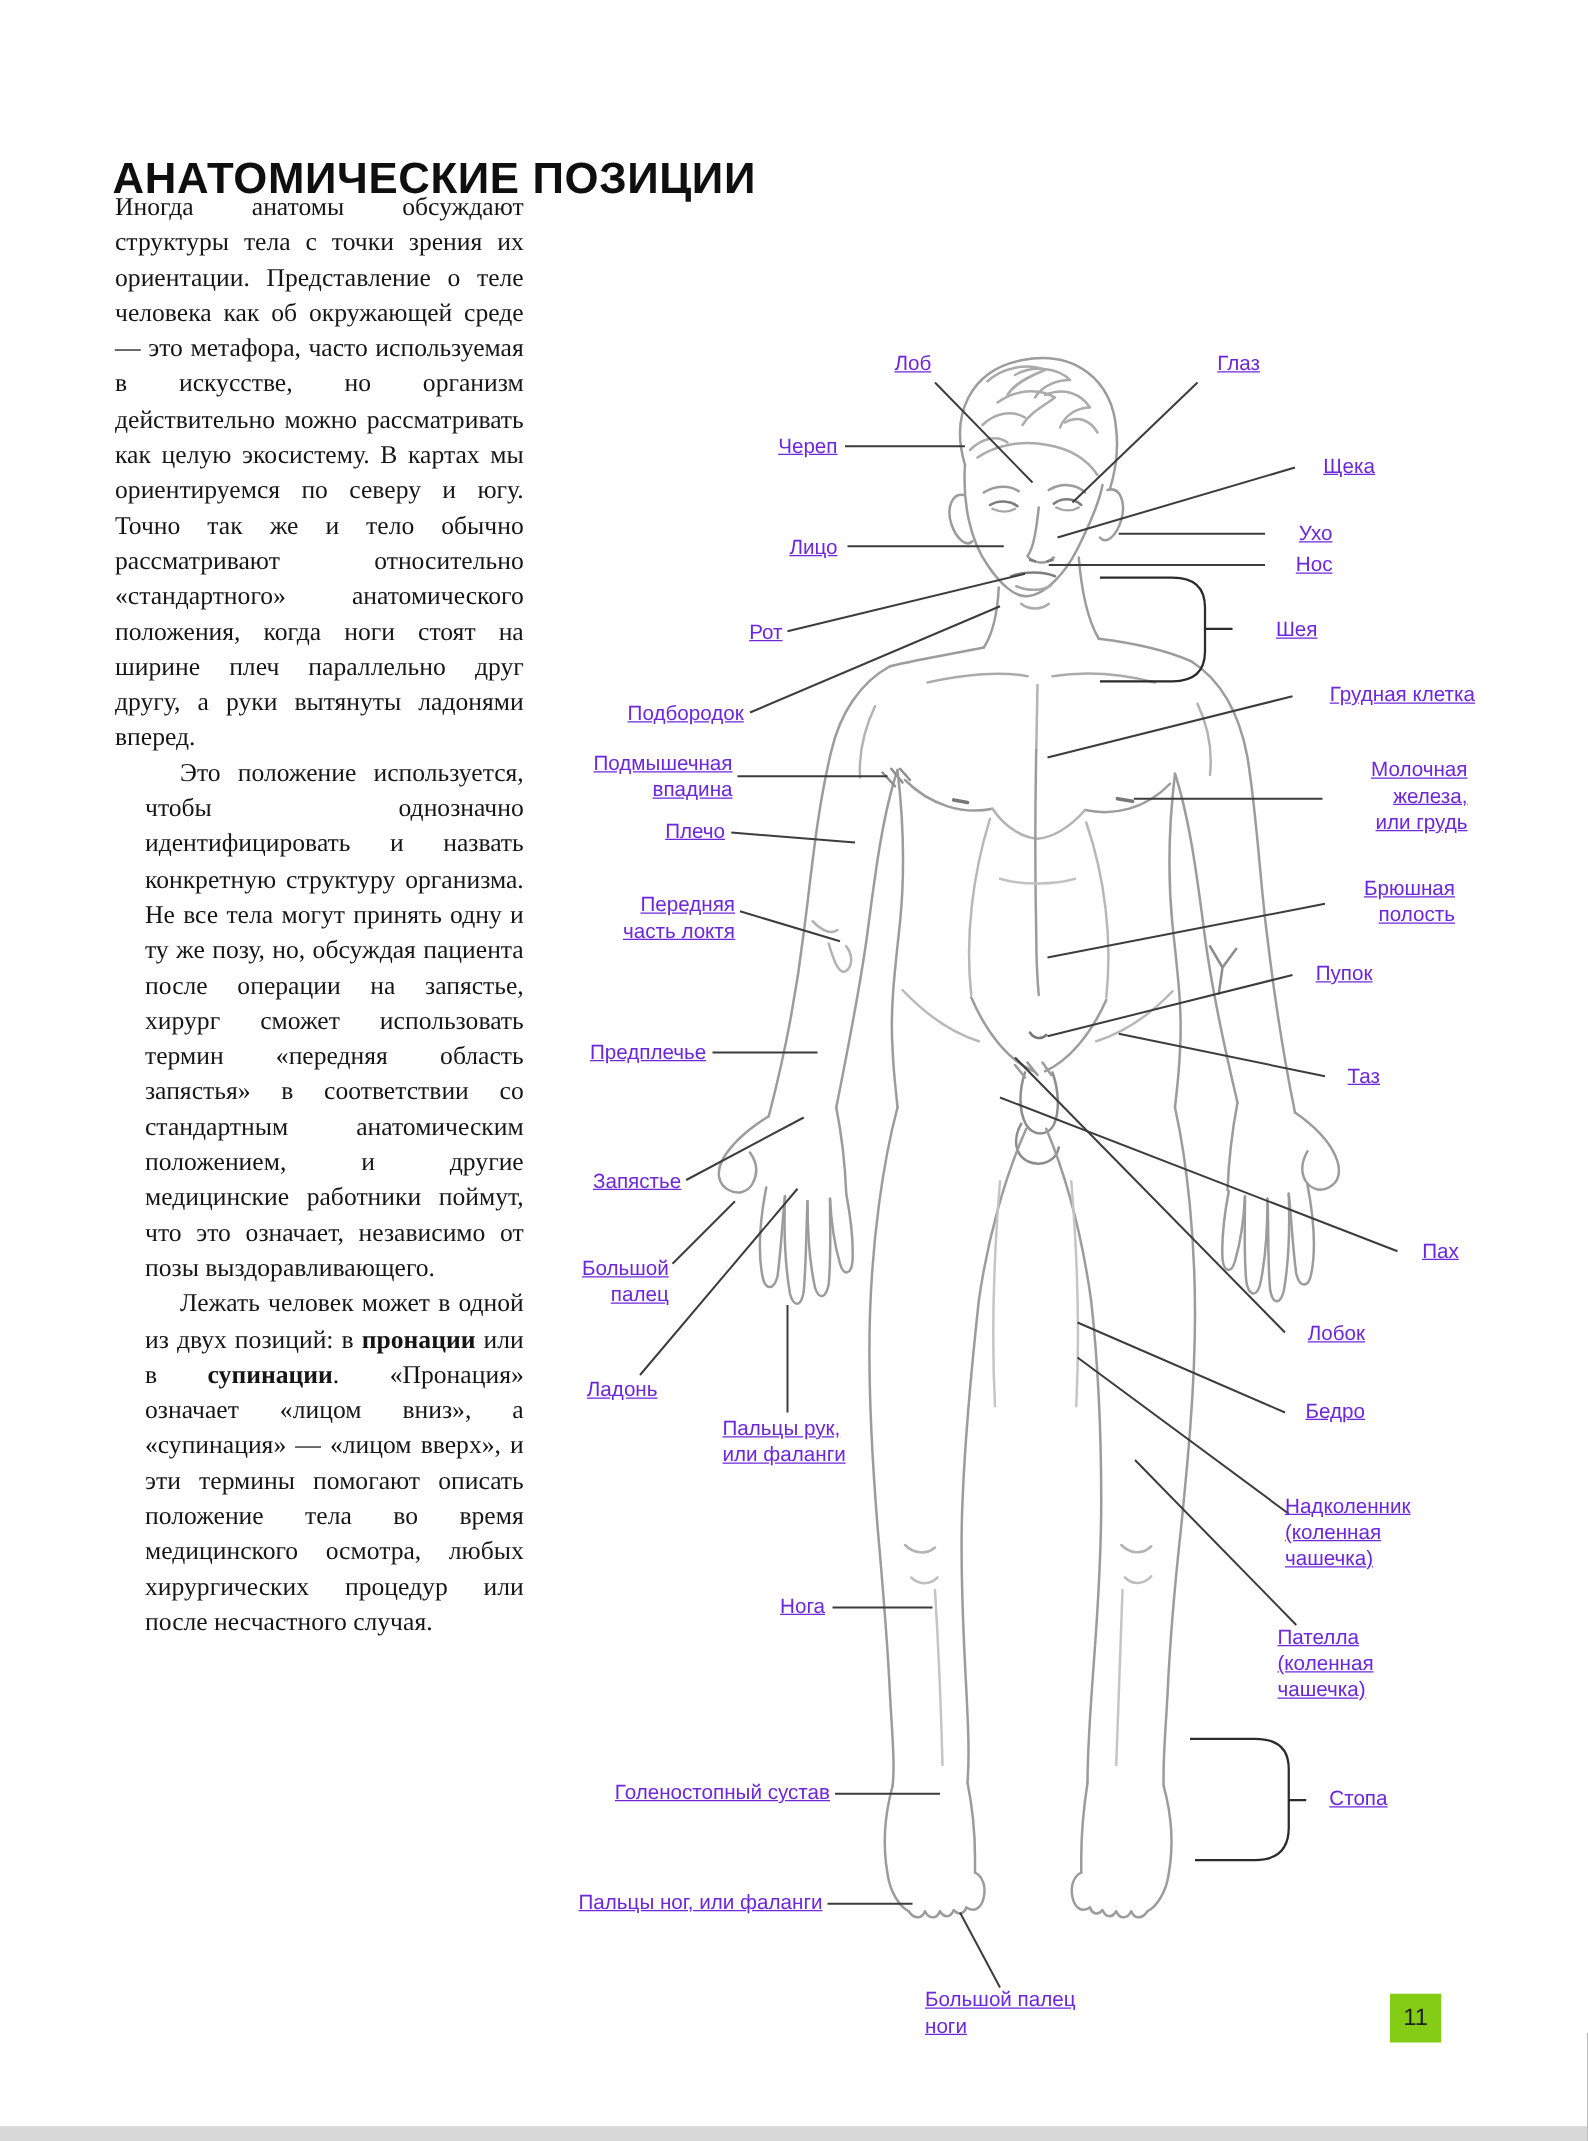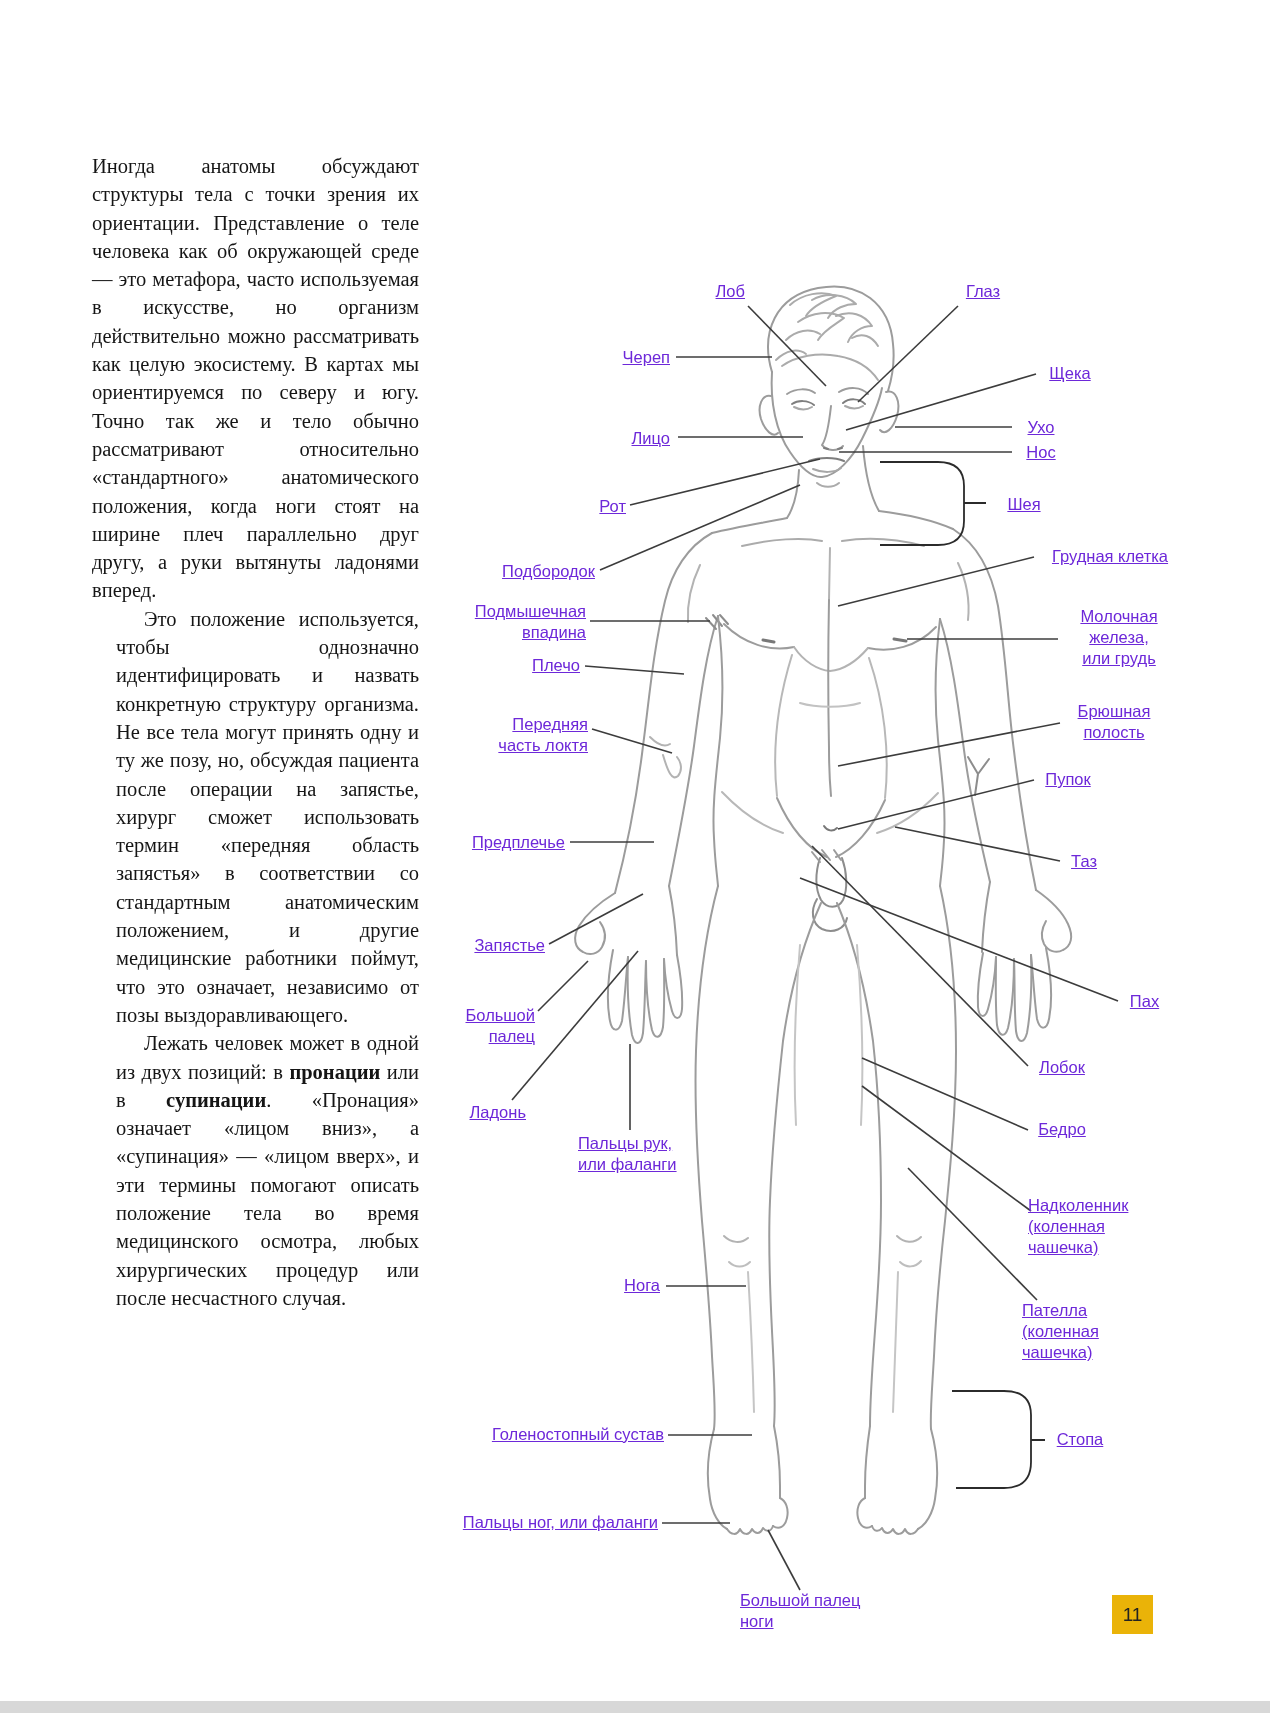--- a/index.html
+++ b/index.html
@@ -3,30 +3,31 @@
 <meta charset="utf-8">
 <style>
   html,body{margin:0;padding:0;background:#888;}
   #page{position:relative;width:1270px;height:1713px;background:#ffffff;overflow:hidden;margin:0 auto;}
   #main-title{position:absolute;left:90px;top:101px;font:800 35px/1.1 "Liberation Sans",sans-serif;letter-spacing:.5px;color:#0f0f0f;white-space:nowrap;}
   #text-col{position:absolute;left:92px;top:152px;width:327px;font:20.5px/28.3px "Liberation Serif",serif;color:#151515;text-align:justify;}
   #text-col p{margin:0;padding:0;}
   #text-col p.indent{text-indent:28px;margin-left:24px;}
   #diagram-title{position:absolute;left:683px;top:200px;width:300px;text-align:center;font:bold 26px/30px "Liberation Sans",sans-serif;color:#0f0f0f;}
   .dlabel{position:absolute;font:16.5px/21px "Liberation Sans",sans-serif;color:#6d28d9;white-space:pre-line;text-decoration:underline;}
-  .ra{text-align:right;} .la{text-align:center;} .ca{text-align:left;}
+  .ra{text-align:right;} .la{text-align:right;} .ca{text-align:left;}
   #fig-svg{position:absolute;left:0;top:0;}
-  #page-num{position:absolute;left:1112px;top:1595px;width:41px;height:39px;background:#eab308;text-align:center;font:19px/39px "Liberation Sans",sans-serif;color:#222;}
+  #page-num{position:absolute;left:1112px;top:1595px;width:41px;height:39px;background:#84cc16;text-align:center;font:19px/39px "Liberation Sans",sans-serif;color:#222;}
   #bottom-band{position:absolute;left:0;top:1701px;width:1270px;height:12px;background:#d8d8d8;}
 </style>
 </head>
 <body>
 
 <div id="page">
 
+  <h1 id="main-title">АНАТОМИЧЕСКИЕ ПОЗИЦИИ</h1>
 
   <div id="text-col">
     <p>Иногда анатомы обсуждают структуры тела с точки зрения их ориентации. Представление о теле человека как об окружающей среде — это метафора, часто используемая в искусстве, но организм действительно можно рассматривать как целую экосистему. В картах мы ориентируемся по северу и югу. Точно так же и тело обычно рассматривают относительно «стандартного» анатомического положения, когда ноги стоят на ширине плеч параллельно друг другу, а руки вытянуты ладонями вперед.</p>
     <p class="indent">Это положение используется, чтобы однозначно идентифицировать и назвать конкретную структуру организма. Не все тела могут принять одну и ту же позу, но, обсуждая пациента после операции на запястье, хирург сможет использовать термин «передняя область запястья» в соответствии со стандартным анатомическим положением, и другие медицинские работники поймут, что это означает, независимо от позы выздоравливающего.</p>
     <p class="indent"><span>Лежать человек может в одной из двух позиций: в </span><b>пронации</b><span> или в </span><b>супинации</b><span>. «Пронация» означает «лицом вниз», а «супинация» — «лицом вверх», и эти термины помогают описать положение тела во время медицинского осмотра, любых хирургических процедур или после несчастного случая.</span></p>
   </div>
 
 
   <svg id="fig-svg" width="1270" height="1713" viewBox="0 0 1270 1713">
     <g fill="none" stroke="#9c9c9c" stroke-width="2" stroke-linecap="round" stroke-linejoin="round">

